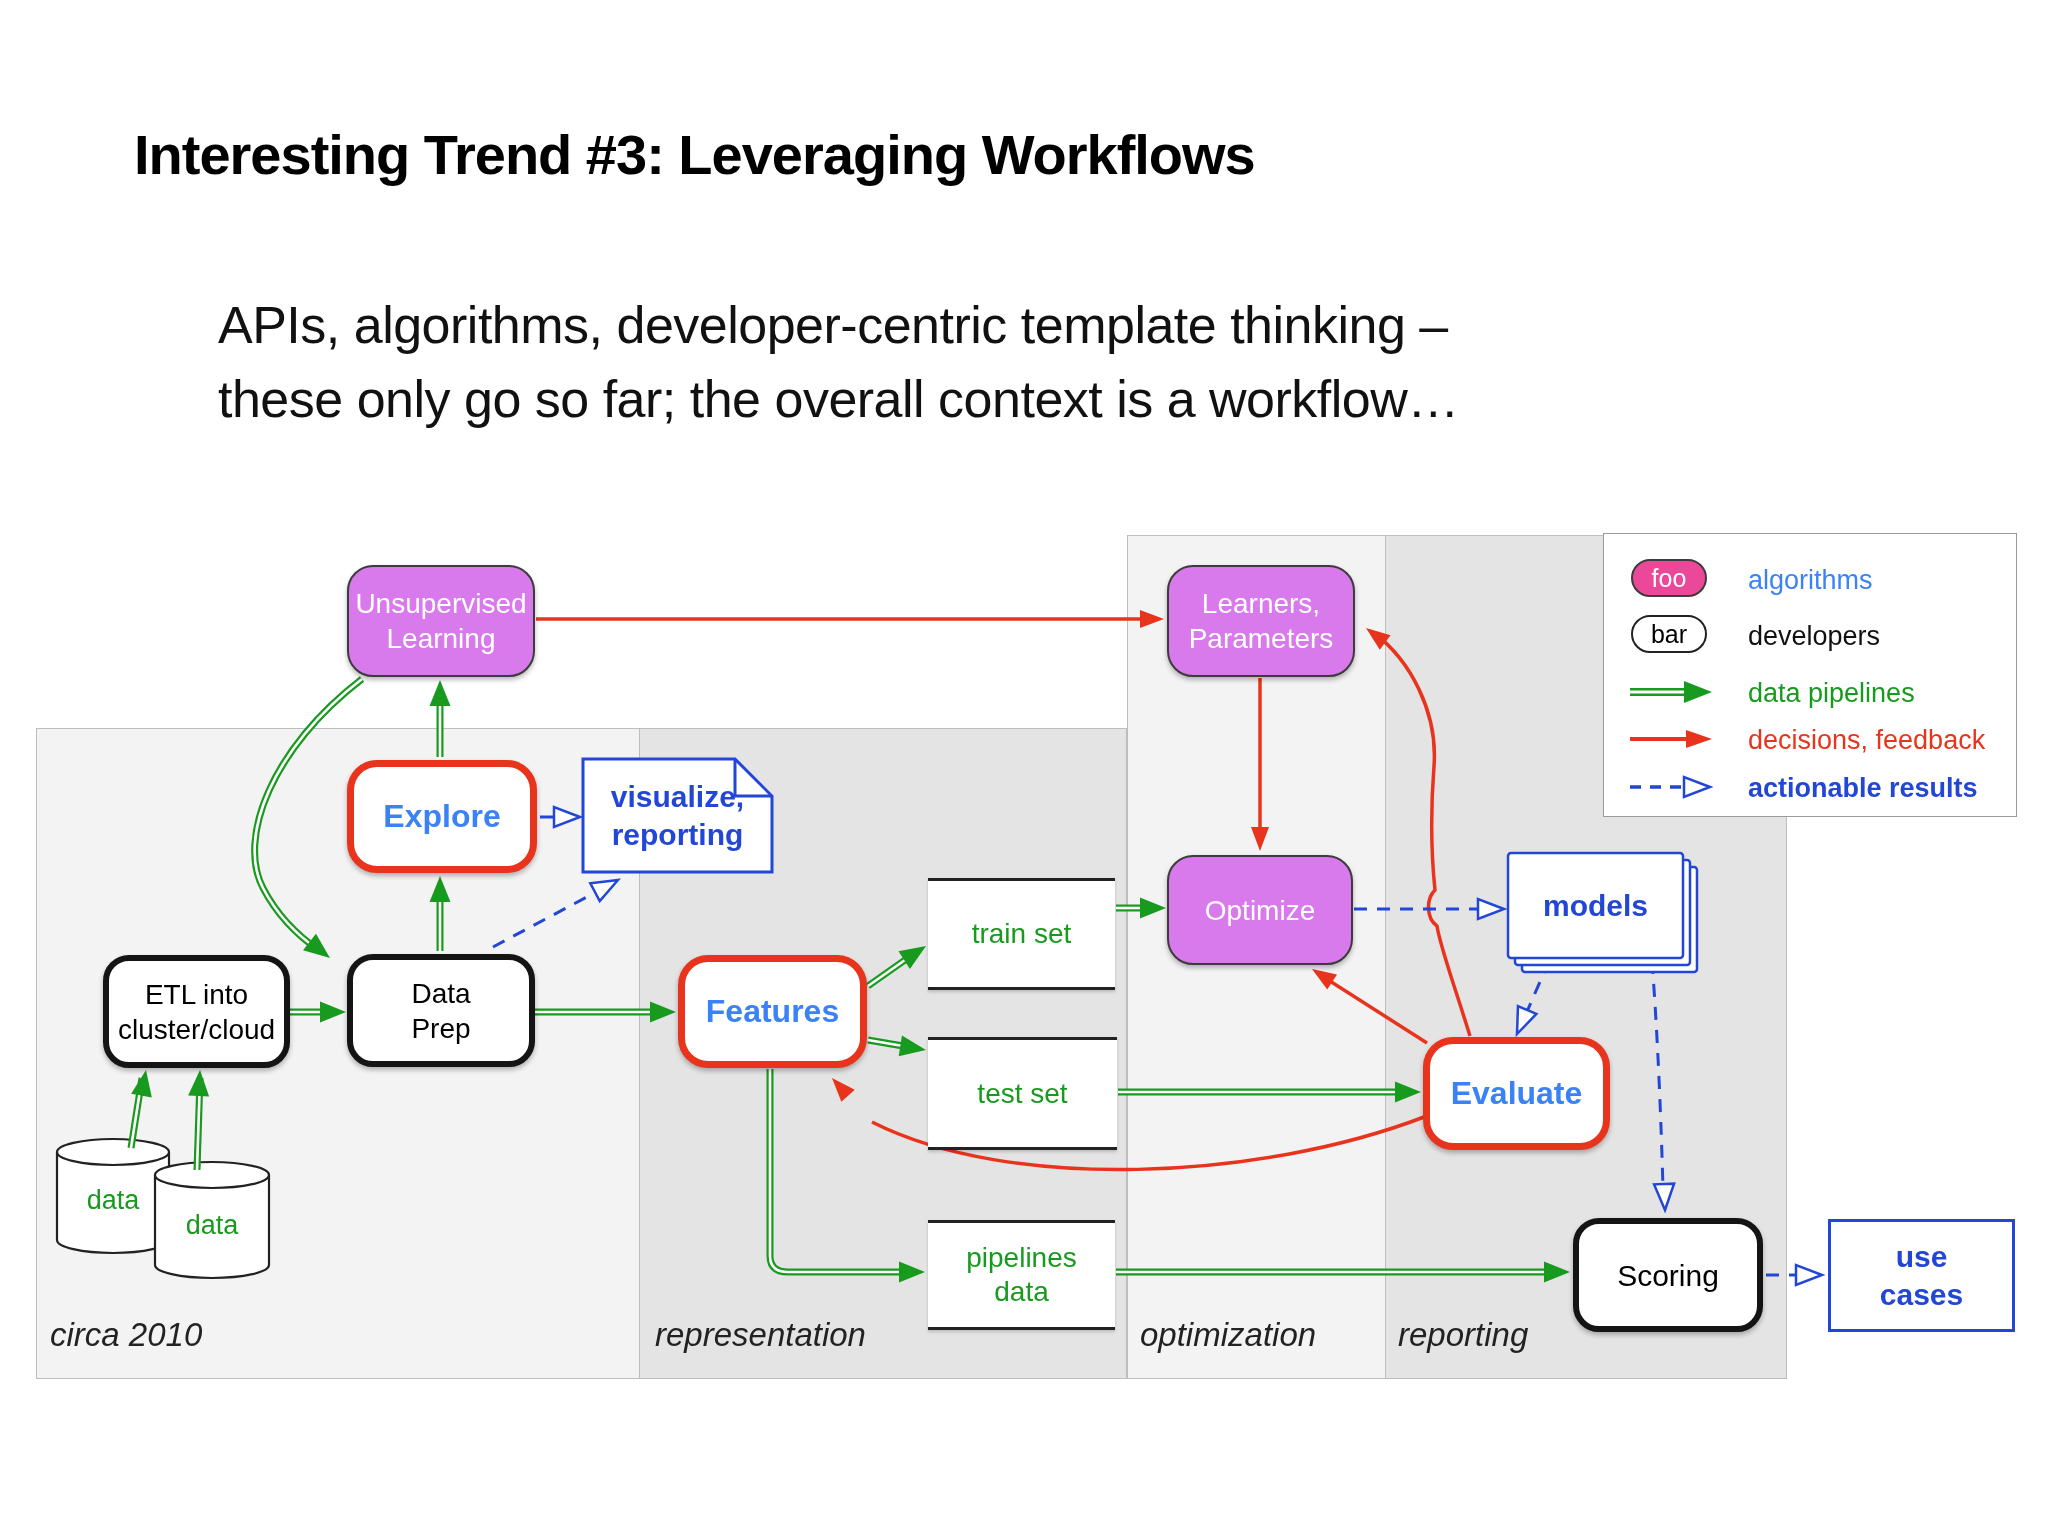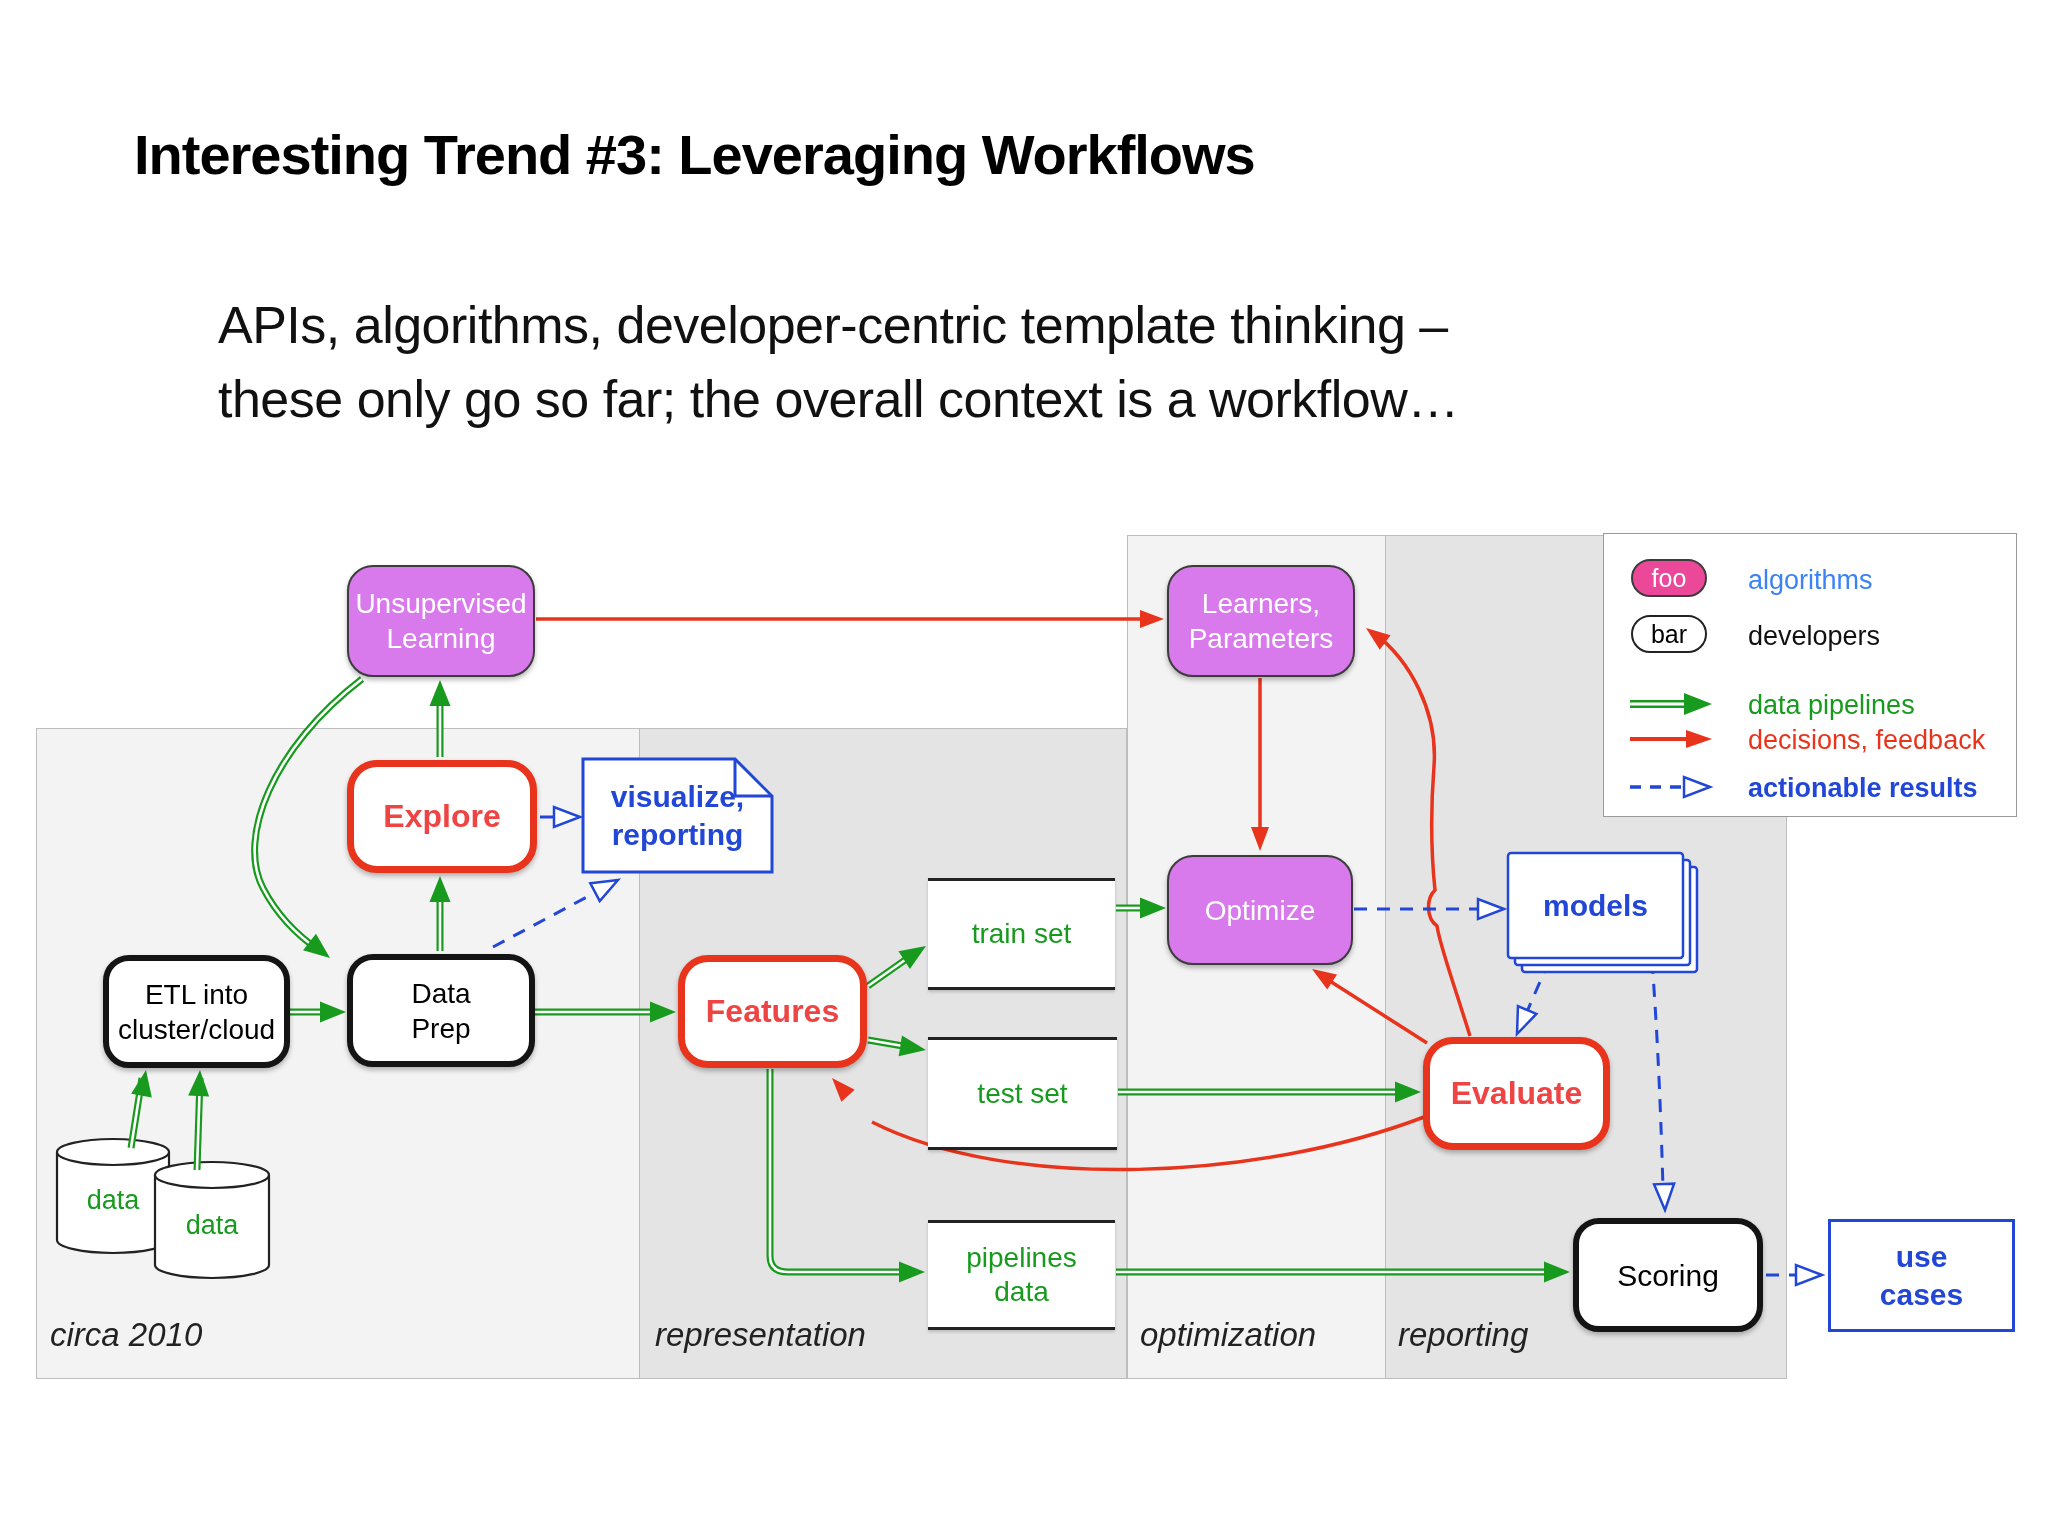--- a/index.html
+++ b/index.html
@@ -12,21 +12,21 @@
   .band{position:absolute;border:1px solid #bdbdbd;}
   .band.light{background:#f3f3f3;}
   .band.dark{background:#e4e4e4;}
   .section-label{position:absolute;font-size:33px;font-style:italic;color:#222;white-space:pre;}
   svg.overlay{position:absolute;left:0;top:0;width:2048px;height:1536px;pointer-events:none;}
   .node{position:absolute;display:flex;align-items:center;justify-content:center;text-align:center;
         white-space:pre-line;background:#fff;box-sizing:border-box;}
   .rounded{border-radius:26px;box-shadow:0 3px 5px rgba(0,0,0,0.28);}
   .purple{background:#d87aec;border:2.5px solid #3c3c3c;color:#fff;font-size:28px;line-height:35px;}
   .blackb{border:6px solid #141414;color:#000;font-size:28px;line-height:35px;}
-  .redb{border:7px solid #e8341c;color:#ef4444;font-weight:bold;font-size:32px;border-radius:30px;}
+  .redb{border:7px solid #e8341c;color:#3b82f6;font-weight:bold;font-size:32px;border-radius:30px;}
   .dataset{border-top:3px solid #222;border-bottom:3px solid #222;color:#189a1e;
            font-size:28px;line-height:34px;box-shadow:0 2px 3px rgba(0,0,0,0.18);}
   .bluebox{border:3px solid #2246d6;color:#2246d6;font-weight:bold;font-size:30px;line-height:38px;}
   .floating-label{position:absolute;display:flex;align-items:center;justify-content:center;
         text-align:center;white-space:pre-line;background:transparent;}
   .blue-label{color:#2246d6;font-weight:bold;font-size:30px;line-height:38px;}
   .green-label{color:#189a1e;font-size:27px;}
   .legend{position:absolute;left:1603px;top:533px;width:412px;height:282px;background:#fff;
           border:1px solid #9a9a9a;}
   .legend-row{position:absolute;left:0;width:412px;display:flex;align-items:center;}
@@ -195,21 +195,21 @@
 
   <div class="legend">
     <div class="legend-row" style="top:25px;height:40px;">
       <div class="pill purplepill" style="top:0;">foo</div>
       <div class="legend-label" style="top:6px;color:#3b82f6;">algorithms</div>
     </div>
     <div class="legend-row" style="top:81px;height:40px;">
       <div class="pill whitepill" style="top:0;">bar</div>
       <div class="legend-label" style="top:6px;color:#111;">developers</div>
     </div>
-    <div class="legend-row" style="top:142px;height:32px;margin-top:12px;">
+    <div class="legend-row" style="top:142px;height:32px;">
       <svg class="leg-icon" width="96" height="32" viewBox="0 0 96 32" style="top:0;">
         <path d="M6 16 H60" stroke="#189a1e" stroke-width="8" fill="none"></path>
         <path d="M6 16 H60" stroke="#fff" stroke-width="3" fill="none"></path>
         <polygon points="88,16 60,5 60,27" fill="#189a1e"></polygon>
       </svg>
       <div class="legend-label" style="top:2px;color:#189a1e;">data pipelines</div>
     </div>
     <div class="legend-row" style="top:189px;height:32px;">
       <svg class="leg-icon" width="96" height="32" viewBox="0 0 96 32" style="top:0;">
         <path d="M6 16 H62" stroke="#e8341c" stroke-width="4" fill="none"></path>

